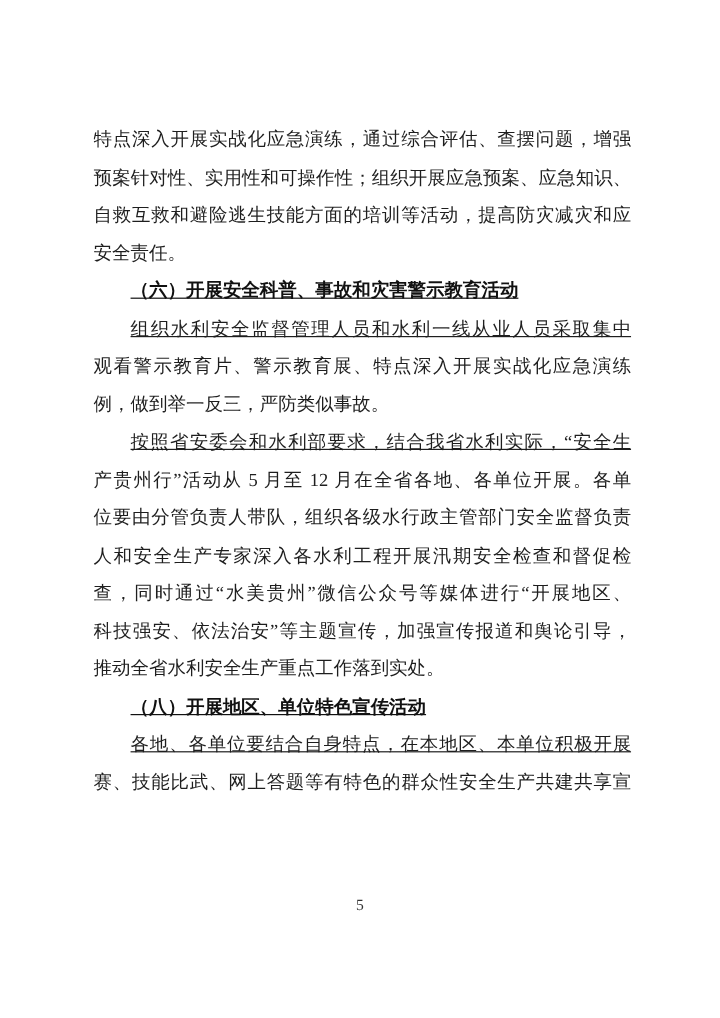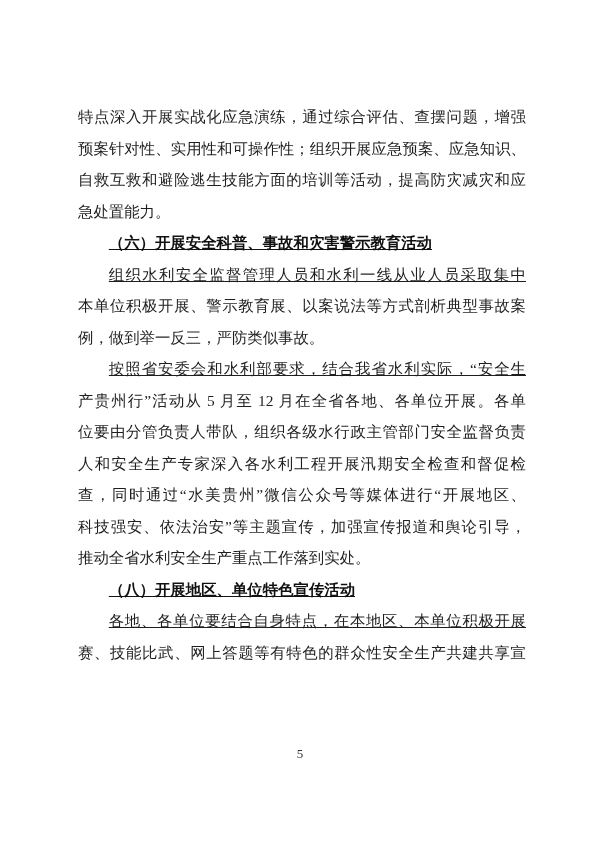--- a/index.html
+++ b/index.html
@@ -60,28 +60,28 @@
 </style>
 </head>
 <body>
 
 <div class="page">
   <div class="doc-body">
       <div class="block paragraph">
         <div class="line justify">特点深入开展实战化应急演练，通过综合评估、查摆问题，增强</div>
         <div class="line justify">预案针对性、实用性和可操作性；组织开展应急预案、应急知识、</div>
         <div class="line justify">自救互救和避险逃生技能方面的培训等活动，提高防灾减灾和应</div>
-        <div class="line">急处置能力。</div>
+        <div class="line">安全责任。</div>
       </div>
       <div class="block heading">
         <div class="line indent">（六）开展安全科普、事故和灾害警示教育活动</div>
       </div>
       <div class="block paragraph">
         <div class="line indent justify">组织水利安全监督管理人员和水利一线从业人员采取集中</div>
-        <div class="line justify">本单位积极开展、警示教育展、以案说法等方式剖析典型事故案</div>
+        <div class="line justify">观看警示教育片、警示教育展、特点深入开展实战化应急演练</div>
         <div class="line">例，做到举一反三，严防类似事故。</div>
       </div>
       <div class="block paragraph">
         <div class="line indent justify">按照省安委会和水利部要求，结合我省水利实际，“安全生</div>
         <div class="line justify">产贵州行”活动从 5 月至 12 月在全省各地、各单位开展。各单</div>
         <div class="line justify">位要由分管负责人带队，组织各级水行政主管部门安全监督负责</div>
         <div class="line justify">人和安全生产专家深入各水利工程开展汛期安全检查和督促检</div>
         <div class="line justify">查，同时通过“水美贵州”微信公众号等媒体进行“开展地区、</div>
         <div class="line justify">科技强安、依法治安”等主题宣传，加强宣传报道和舆论引导，</div>
         <div class="line">推动全省水利安全生产重点工作落到实处。</div>

